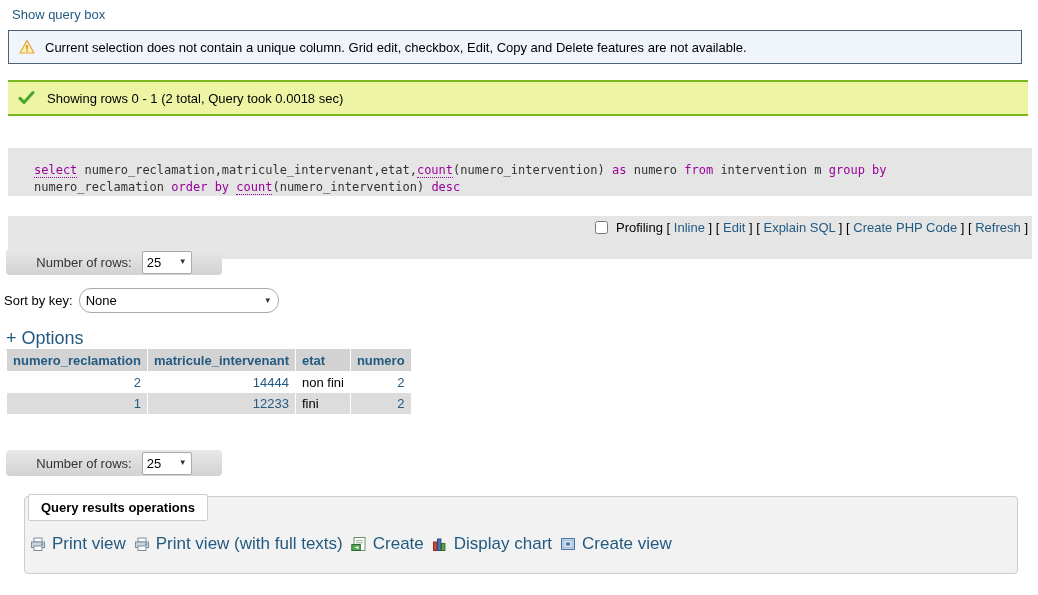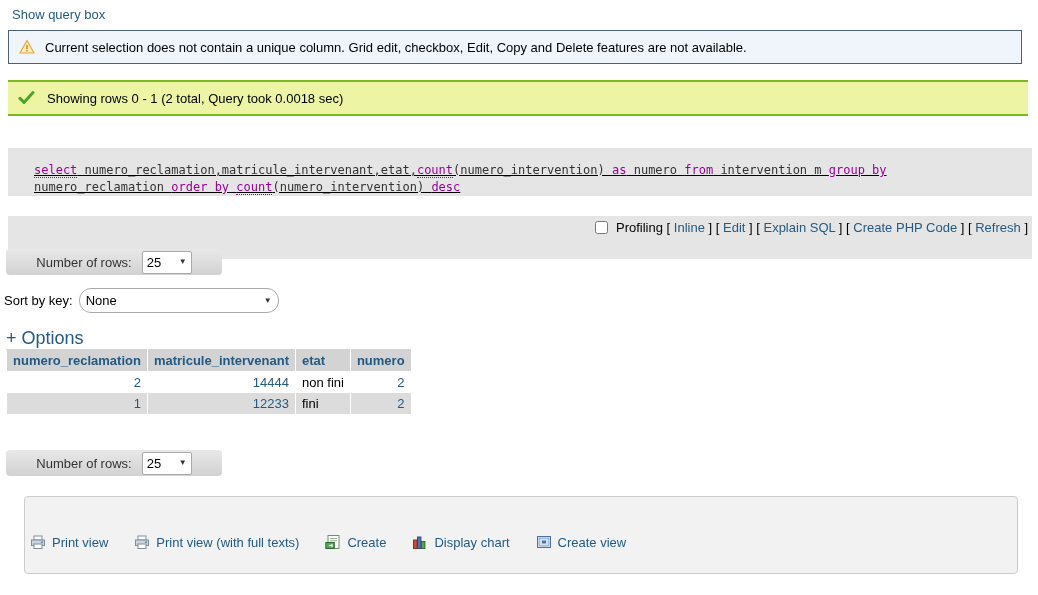--- a/index.html
+++ b/index.html
@@ -85,21 +85,20 @@
     background: #e5e5e5;
     padding: 14px 14px 0 14px;
   }
   .sqlcode {
     font-family: "DejaVu Sans Mono", "Liberation Mono", monospace;
     font-size: 12px;
     line-height: 17px;
     padding-left: 12px;
     word-break: break-word;
     color: #000;
-    text-decoration: underline;
   }
   .kw {
     color: #990099;
   }
   .kw-dot {
     color: #990099;
     border-bottom: 1px dotted #990099;
   }
   .plain { color: #333333; }
 
@@ -253,22 +252,22 @@
     font-size: 13px;
     font-weight: bold;
     color: #000;
   }
   .qrops-items {
     position: absolute;
     left: 30px;
     top: 534px;
     display: flex;
     align-items: center;
-    gap: 18px;
-    font-size: 13px;
+    gap: 0;
+    font-size: 17px;
   }
   .op-item {
     display: flex;
     align-items: center;
     gap: 6px;
     margin-right: 8px;
     color: #235a81;
     cursor: pointer;
   }
   .ico { display: inline-block; line-height: 0; }
@@ -355,20 +354,21 @@
 
   <div class="nrows" style="left:6px; top:450px;">
     <span class="nrows-label">Number of rows:</span>
     <div class="mini-select">
       <span>25</span>
       <span class="caret">▼</span>
     </div>
   </div>
 
   <div class="qrops"></div>
+  <div class="qrops-legend">Query results operations</div>
   <div class="qrops-items" id="qrops-items">
       <span class="op-item">
         <span class="ico"><svg width="16" height="16" viewBox="0 0 16 16">
             <rect x="4" y="2" width="8" height="4" fill="#ffffff" stroke="#7f8c9b" stroke-width="1"></rect>
             <rect x="1.5" y="6" width="13" height="5.5" fill="#c9d4de" stroke="#7f8c9b" stroke-width="1"></rect>
             <rect x="4" y="10" width="8" height="4.5" fill="#ffffff" stroke="#7f8c9b" stroke-width="1"></rect>
             <rect x="11" y="7.4" width="2" height="1.4" fill="#5b7fa6"></rect>
           </svg></span>
         <span class="op-label">Print view</span>
       </span>

